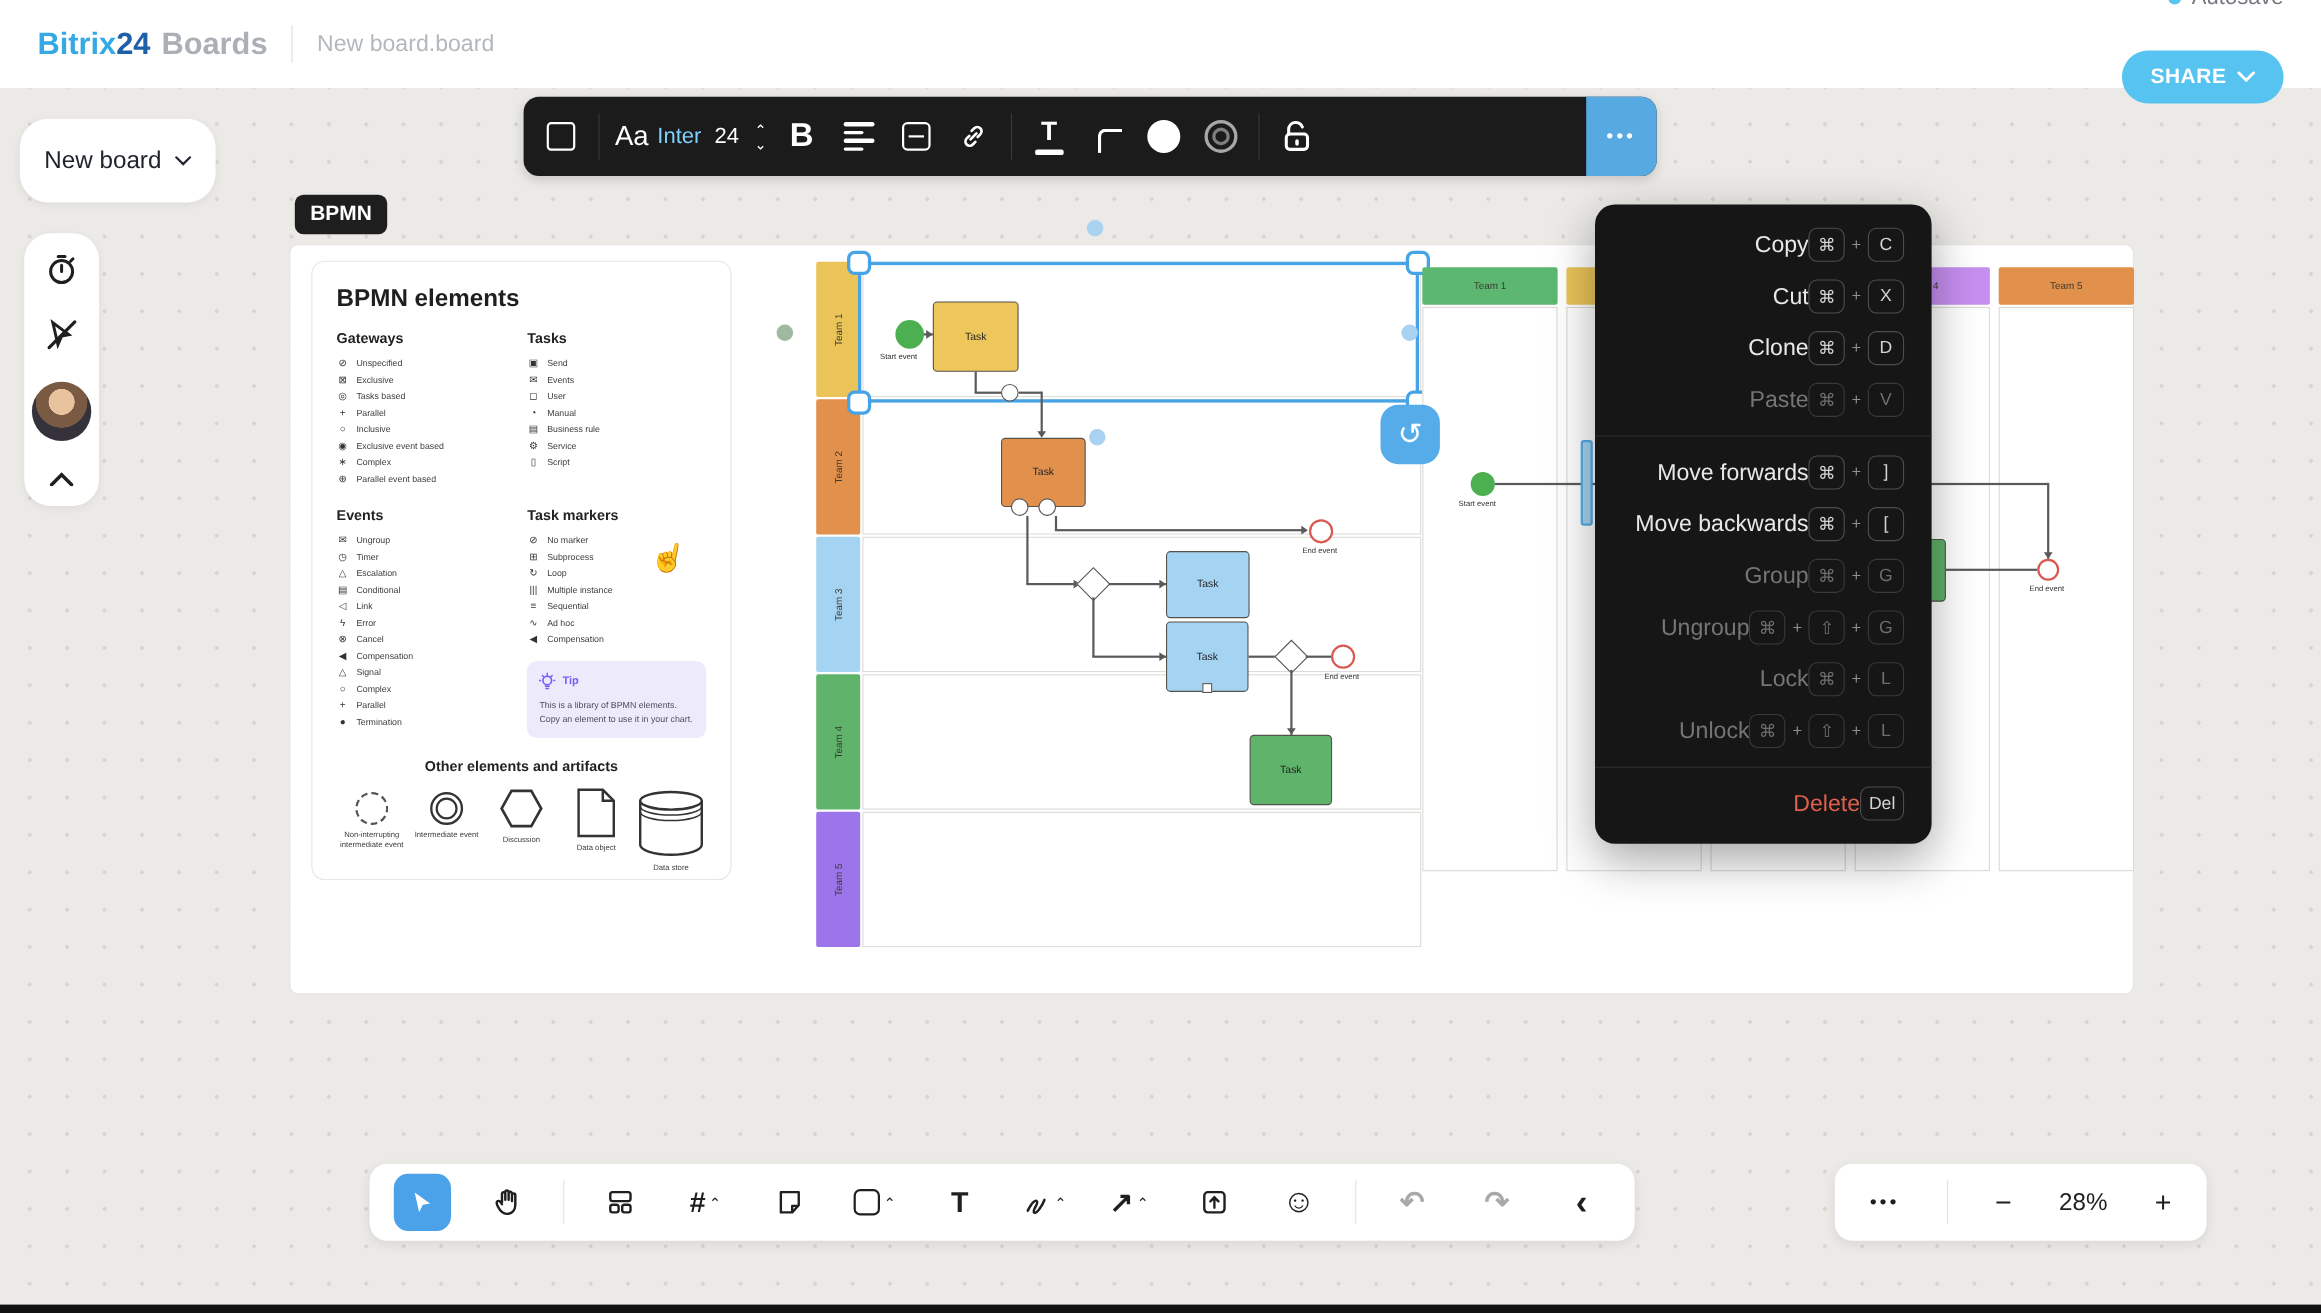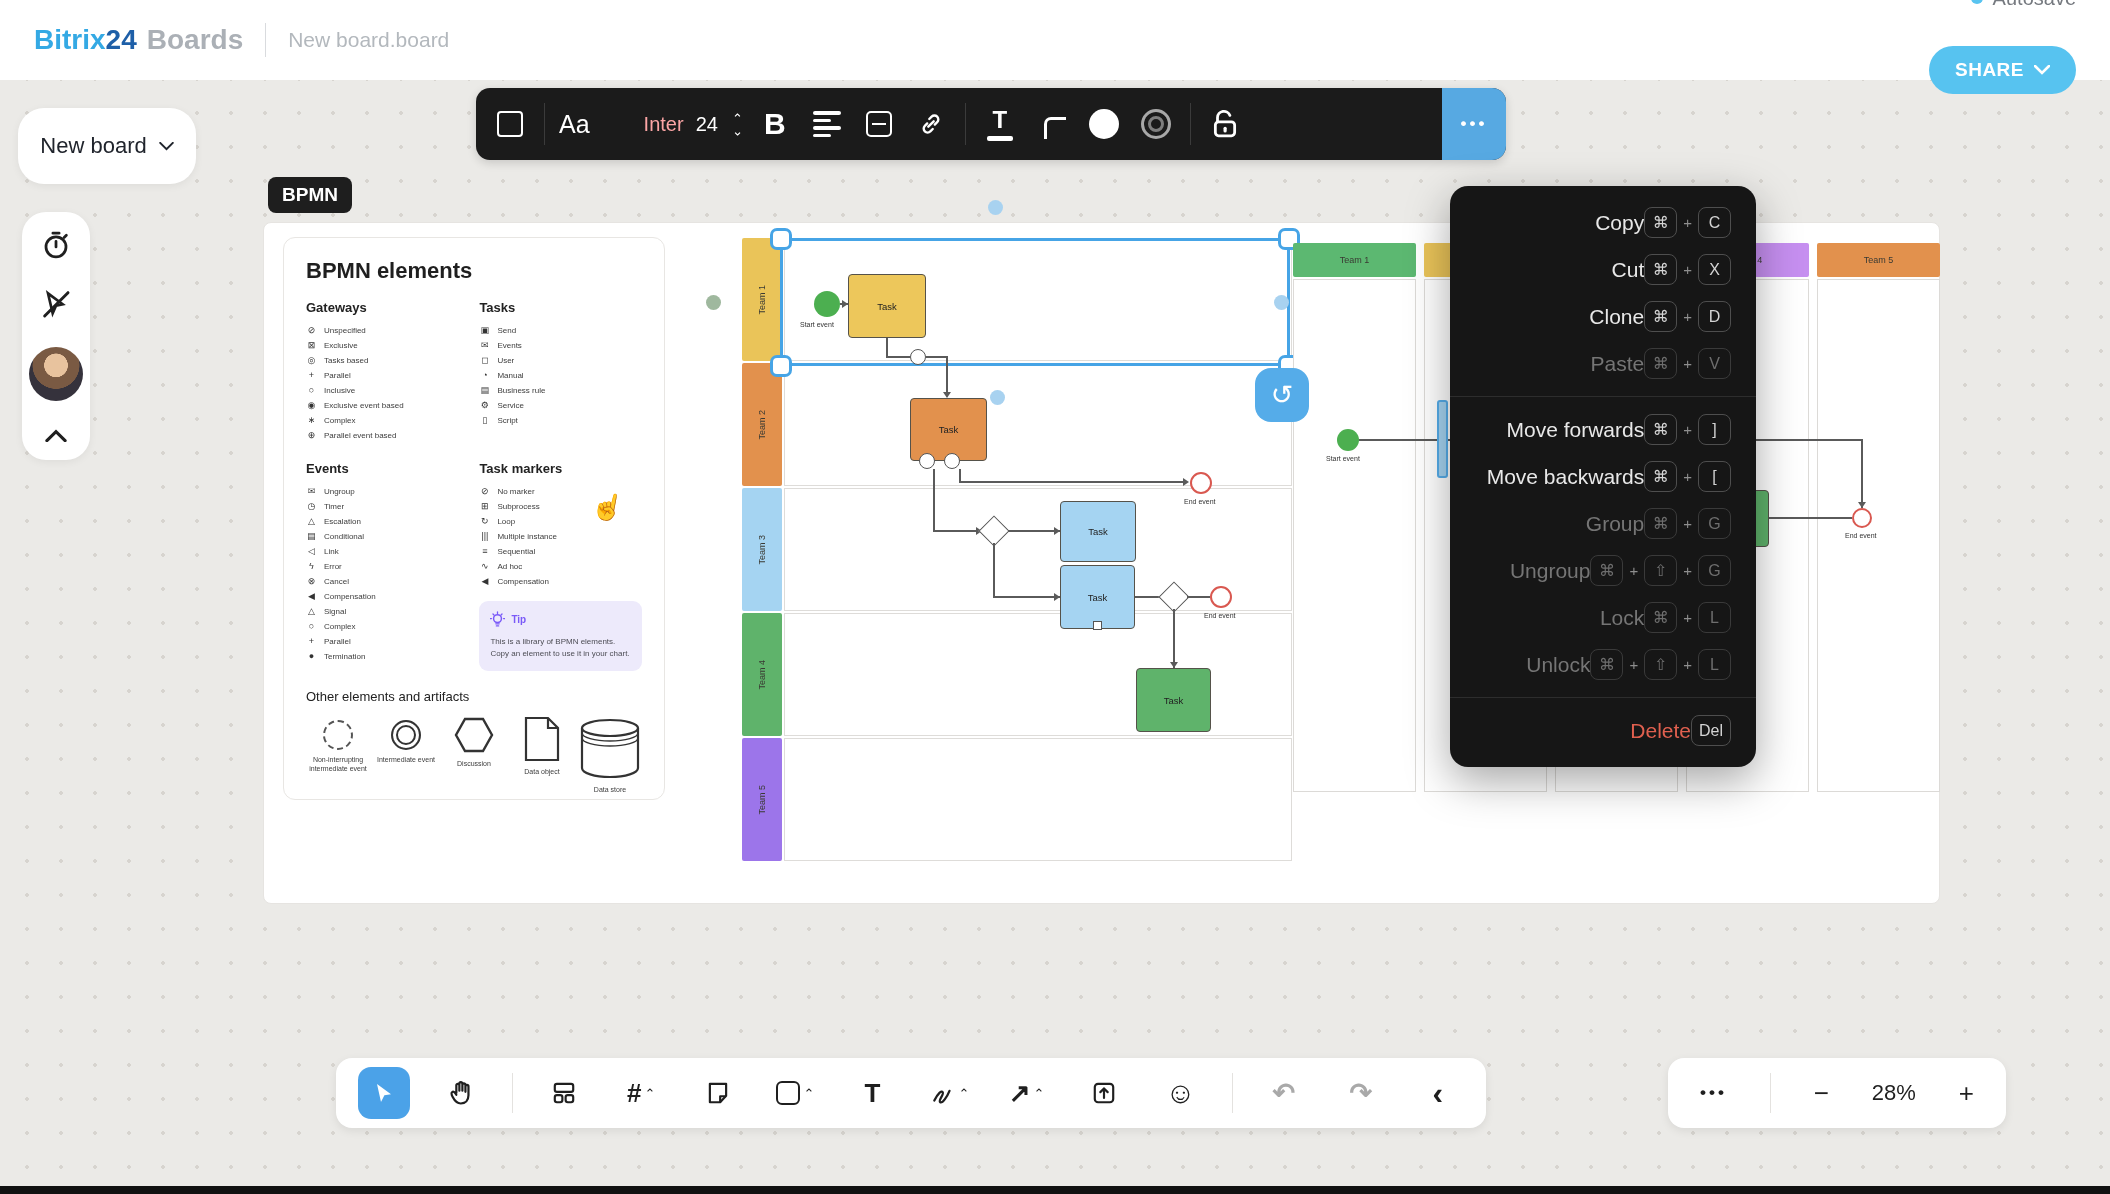--- a/index.html
+++ b/index.html
@@ -30,21 +30,21 @@
   .bpmn-panel h2{margin:0 0 16px;font-size:22px;color:#1F1F1F;}
   .panel-grid{display:grid;grid-template-columns:1fr 1.06fr;gap:18px 20px;}
   .sec h3{margin:0 0 8px;font-size:13px;color:#222;}
   .bp-item{display:flex;align-items:center;gap:7px;height:15px;cursor:grab;}
   .bp-ic{width:11px;font-size:9px;color:#333;text-align:center;line-height:1;}
   .bp-lb{font-size:8px;color:#3C3C3C;white-space:nowrap;}
   .tip-box{margin-top:12px;background:#EDEAFB;border-radius:9px;padding:10px 11px;}
   .tip-head{display:flex;align-items:center;gap:6px;margin-bottom:8px;}
   .tip-head span{color:#7A5AF8;font-size:10px;font-weight:bold;}
   .tip-text{font-size:8px;color:#4D4D55;line-height:1.55;}
-  .other-title{margin:18px 0 12px;font-size:13px;color:#222;font-weight:normal;}
+  .other-title{margin:18px 12px 12px;font-size:13px;color:#222;font-weight:bold;text-align:center;}
   .other-row{display:flex;justify-content:space-between;align-items:flex-start;}
   .other-row figure{margin:0;text-align:center;width:64px;}
   .other-row figcaption{font-size:7px;color:#3C3C3C;line-height:1.35;margin-top:5px;}
   .shp{display:block;margin:0 auto;}
   .shp-dashed{width:30px;height:30px;border:2px dashed #555;border-radius:50%;margin-top:4px;}
   .shp-double{width:30px;height:30px;border:2.5px solid #333;border-radius:50%;box-shadow:inset 0 0 0 3px #fff,inset 0 0 0 5px #333;margin-top:4px;}
   
   .center-board{position:absolute;left:742px;top:237px;width:550px;height:625px;z-index:2;}
   .lane{display:flex;height:125px;}
   .lane-label{width:40px;display:flex;align-items:center;justify-content:center;border-radius:2px;margin:1px 0;cursor:pointer;}
@@ -79,21 +79,21 @@
     color:#fff;font-size:27px;display:flex;align-items:center;justify-content:center;z-index:9;border:none;cursor:pointer;}
   .hand-cursor{position:absolute;left:592px;top:492px;font-size:26px;color:#1A1A1A;z-index:9;transform:rotate(12deg);}
   .blue-sliver{position:absolute;left:1437px;top:400px;width:11px;height:78px;background:#A5D4F2;border:2px solid #55ACE9;border-radius:3px;z-index:3;}
   
   .tb{position:absolute;left:476px;top:88px;width:1030px;height:72px;background:#1B1B1B;border-radius:14px;
     display:flex;align-items:center;z-index:40;padding-left:8px;box-shadow:0 3px 10px rgba(0,0,0,.15);}
   .tb-btn{height:72px;min-width:52px;display:flex;align-items:center;justify-content:center;color:#F2F2F2;background:none;border:none;cursor:pointer;gap:8px;}
   .tb-sep{width:1px;height:42px;background:#3B3B3B;margin:0 8px;flex:none;}
   .sq-ic{width:26px;height:26px;border:2.5px solid #fff;border-radius:4px;}
   .font-sample{font-size:25px;color:#fff;}
-  .font-name{font-size:20px;color:#fca5a5;margin-left:46px;}
+  .font-name{font-size:20px;color:#7dd3fc;}
   .size-num{font-size:20px;color:#fff;}
   .stepper{display:flex;flex-direction:column;line-height:9px;font-size:13px;color:#fff;gap:3px;}
   .bold-ic{font-size:30px;font-weight:bold;color:#fff;}
   .align-ic{display:flex;flex-direction:column;gap:4px;width:28px;}
   .align-ic i{display:block;height:3.5px;background:#fff;border-radius:2px;}
   .align-ic i:nth-child(1){width:100%;}.align-ic i:nth-child(2){width:65%;}
   .align-ic i:nth-child(3){width:100%;}.align-ic i:nth-child(4){width:65%;}
   .boxdash-ic{width:26px;height:26px;border:2.5px solid #fff;border-radius:5px;position:relative;}
   .boxdash-ic::after{content:"";position:absolute;left:4px;right:4px;top:45%;height:2.5px;background:#fff;}
   .tcolor-ic{display:flex;flex-direction:column;align-items:center;gap:4px;}

